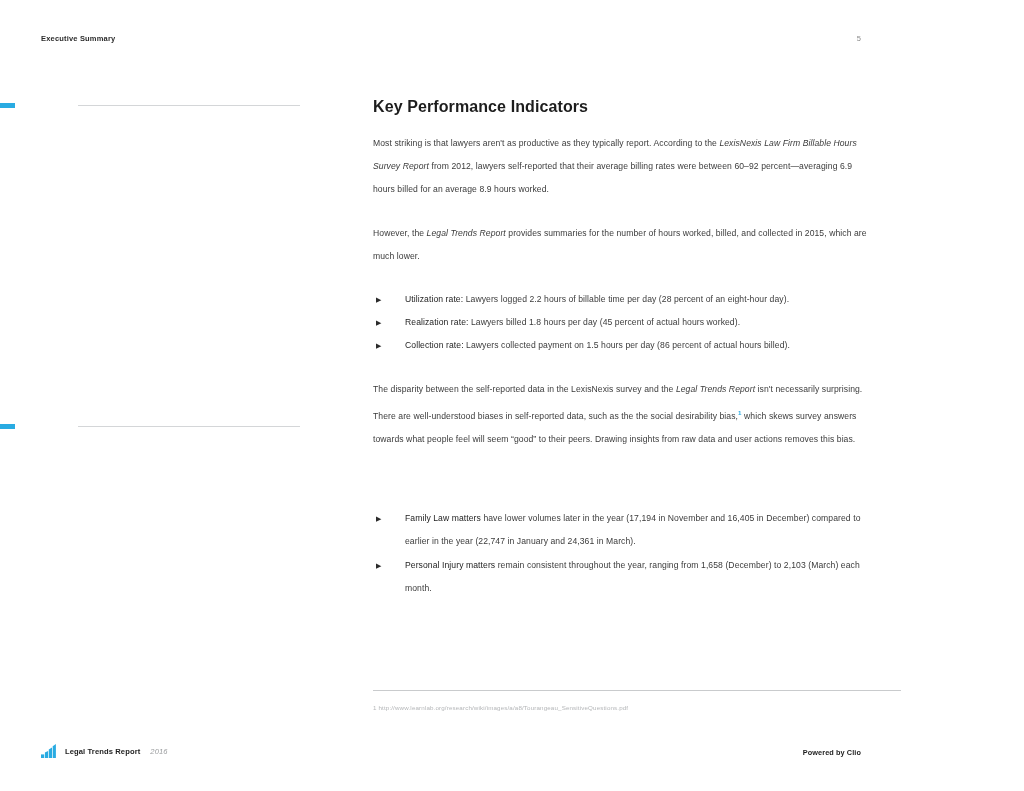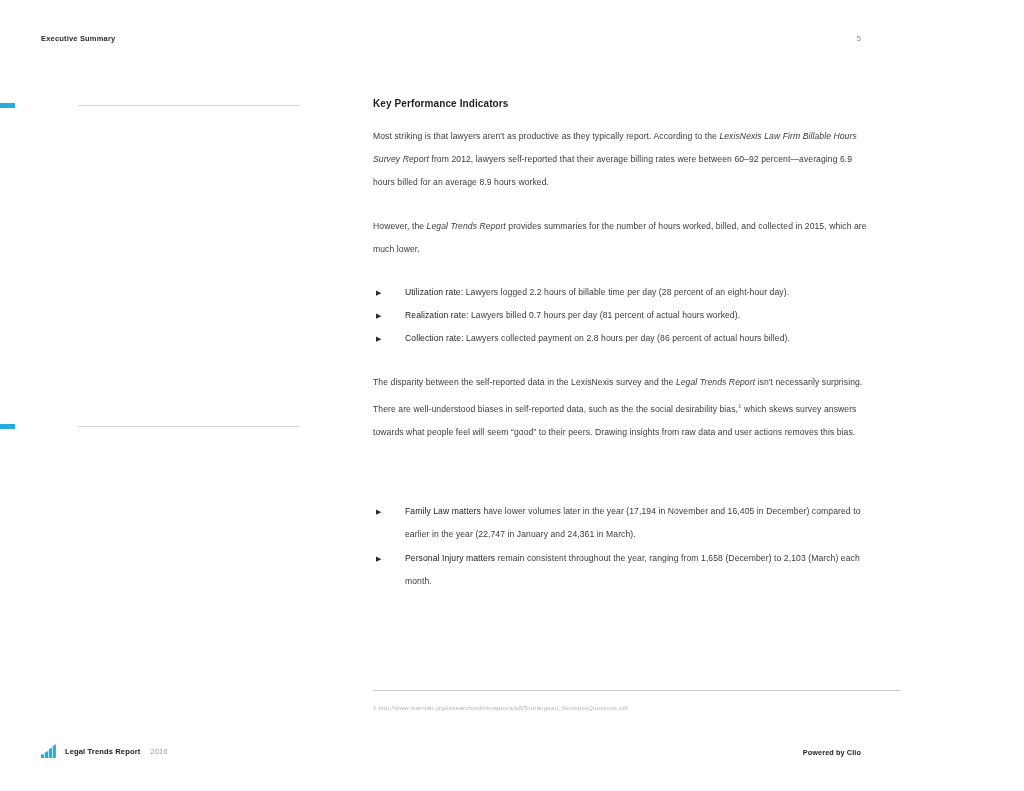--- a/index.html
+++ b/index.html
@@ -57,21 +57,21 @@
 
   
   .content {
     position: absolute;
     left: 373px;
     top: 98px;
     width: 500px;
   }
 
   h2.section-title {
-    font-size: 10px;
+    font-size: 16px;
     font-weight: bold;
     color: #1d1d1d;
     margin: 0 0 16px 0;
     letter-spacing: 0.1px;
   }
 
   p.body {
     font-size: 8.6px;
     line-height: 23.2px;
     color: #3b3b3b;
@@ -192,24 +192,24 @@
 
     <p class="body"><span>Most striking is that lawyers aren't as productive as they typically report. According to the </span><em>LexisNexis Law Firm Billable Hours Survey Report</em><span> from 2012, lawyers self-reported that their average billing rates were between 60–92 percent—averaging 6.9 hours billed for an average 8.9 hours worked.</span></p>
 
     <p class="body"><span>However, the </span><em>Legal Trends Report</em><span> provides summaries for the number of hours worked, billed, and collected in 2015, which are much lower.</span></p>
 
     <ul class="bullets">
       <li>
         <span class="marker">▶</span><span class="lead">Utilization rate:</span><span> Lawyers logged 2.2 hours of billable time per day (28 percent of an eight-hour day).</span>
       </li>
       <li>
-        <span class="marker">▶</span><span class="lead">Realization rate:</span><span> Lawyers billed 0.7 hours per day (81 percent of actual hours worked).</span>
-      </li>
-      <li>
-        <span class="marker">▶</span><span class="lead">Collection rate:</span><span> Lawyers collected payment on 2.8 hours per day (86 percent of actual hours billed).</span>
+        <span class="marker">▶</span><span class="lead">Realization rate:</span><span> Lawyers billed 1.8 hours per day (45 percent of actual hours worked).</span>
+      </li>
+      <li>
+        <span class="marker">▶</span><span class="lead">Collection rate:</span><span> Lawyers collected payment on 1.5 hours per day (86 percent of actual hours billed).</span>
       </li>
     </ul>
 
     <p class="body"><span>The disparity between the self-reported data in the LexisNexis survey and the </span><em>Legal Trends Report</em><span> isn't necessarily surprising. There are well-understood biases in self-reported data, such as the the social desirability bias,</span><sup class="sup-note">1</sup><span> which skews survey answers towards what people feel will seem “good” to their peers. Drawing insights from raw data and user actions removes this bias.</span></p>
 
     <div class="section-gap"></div>
 
 
 
     <ul class="bullets">

